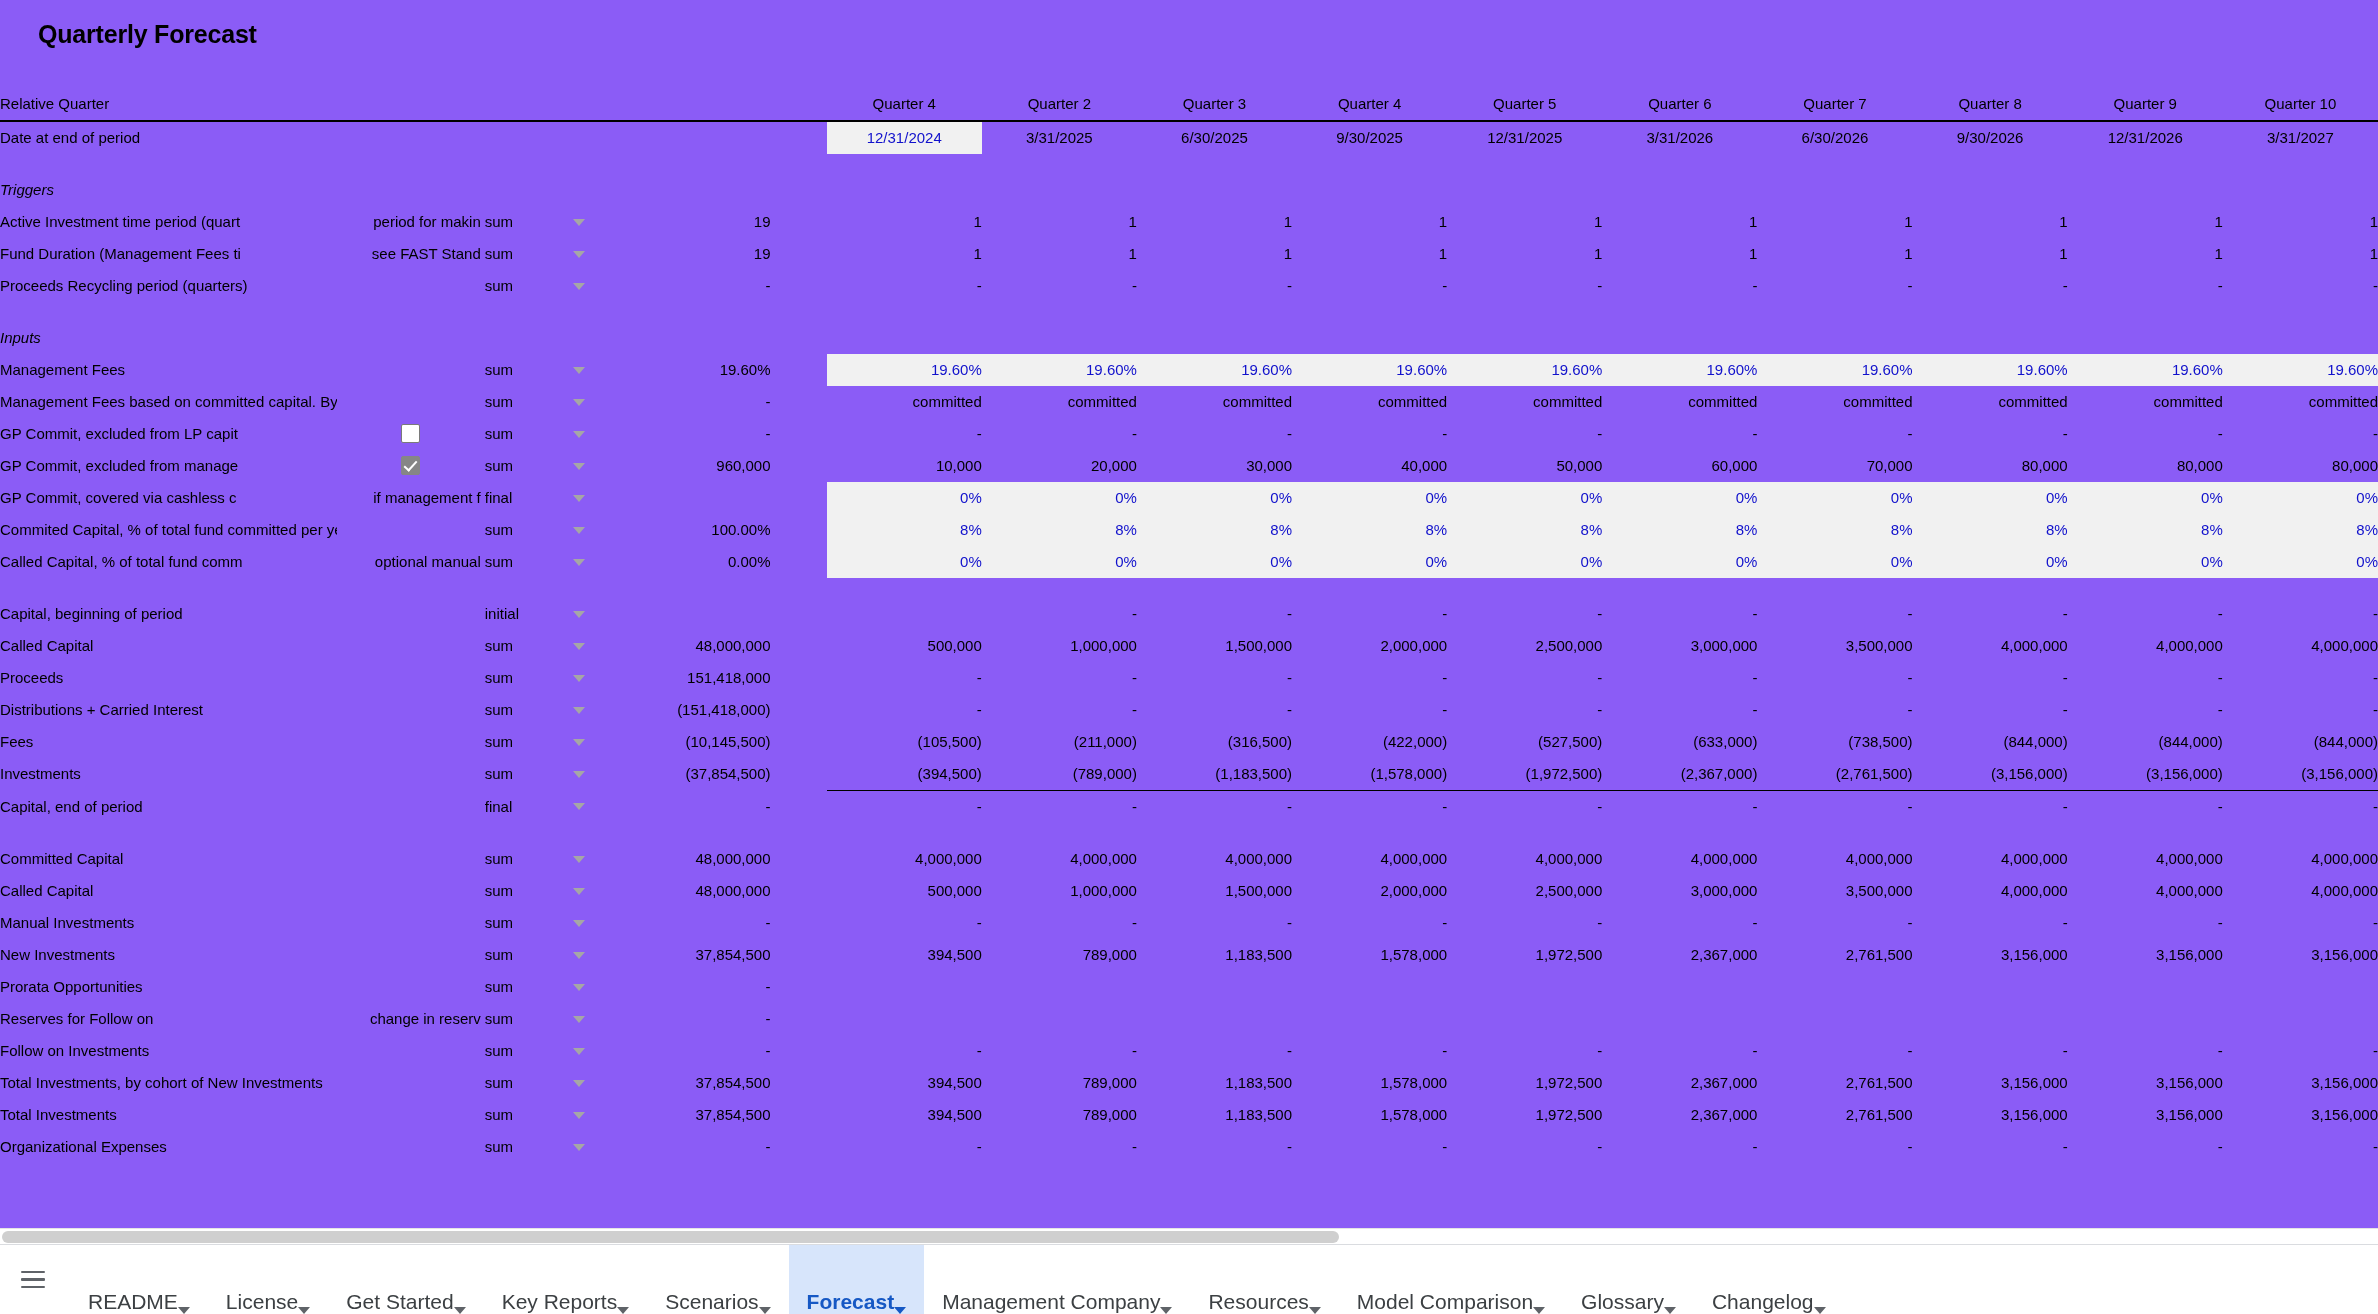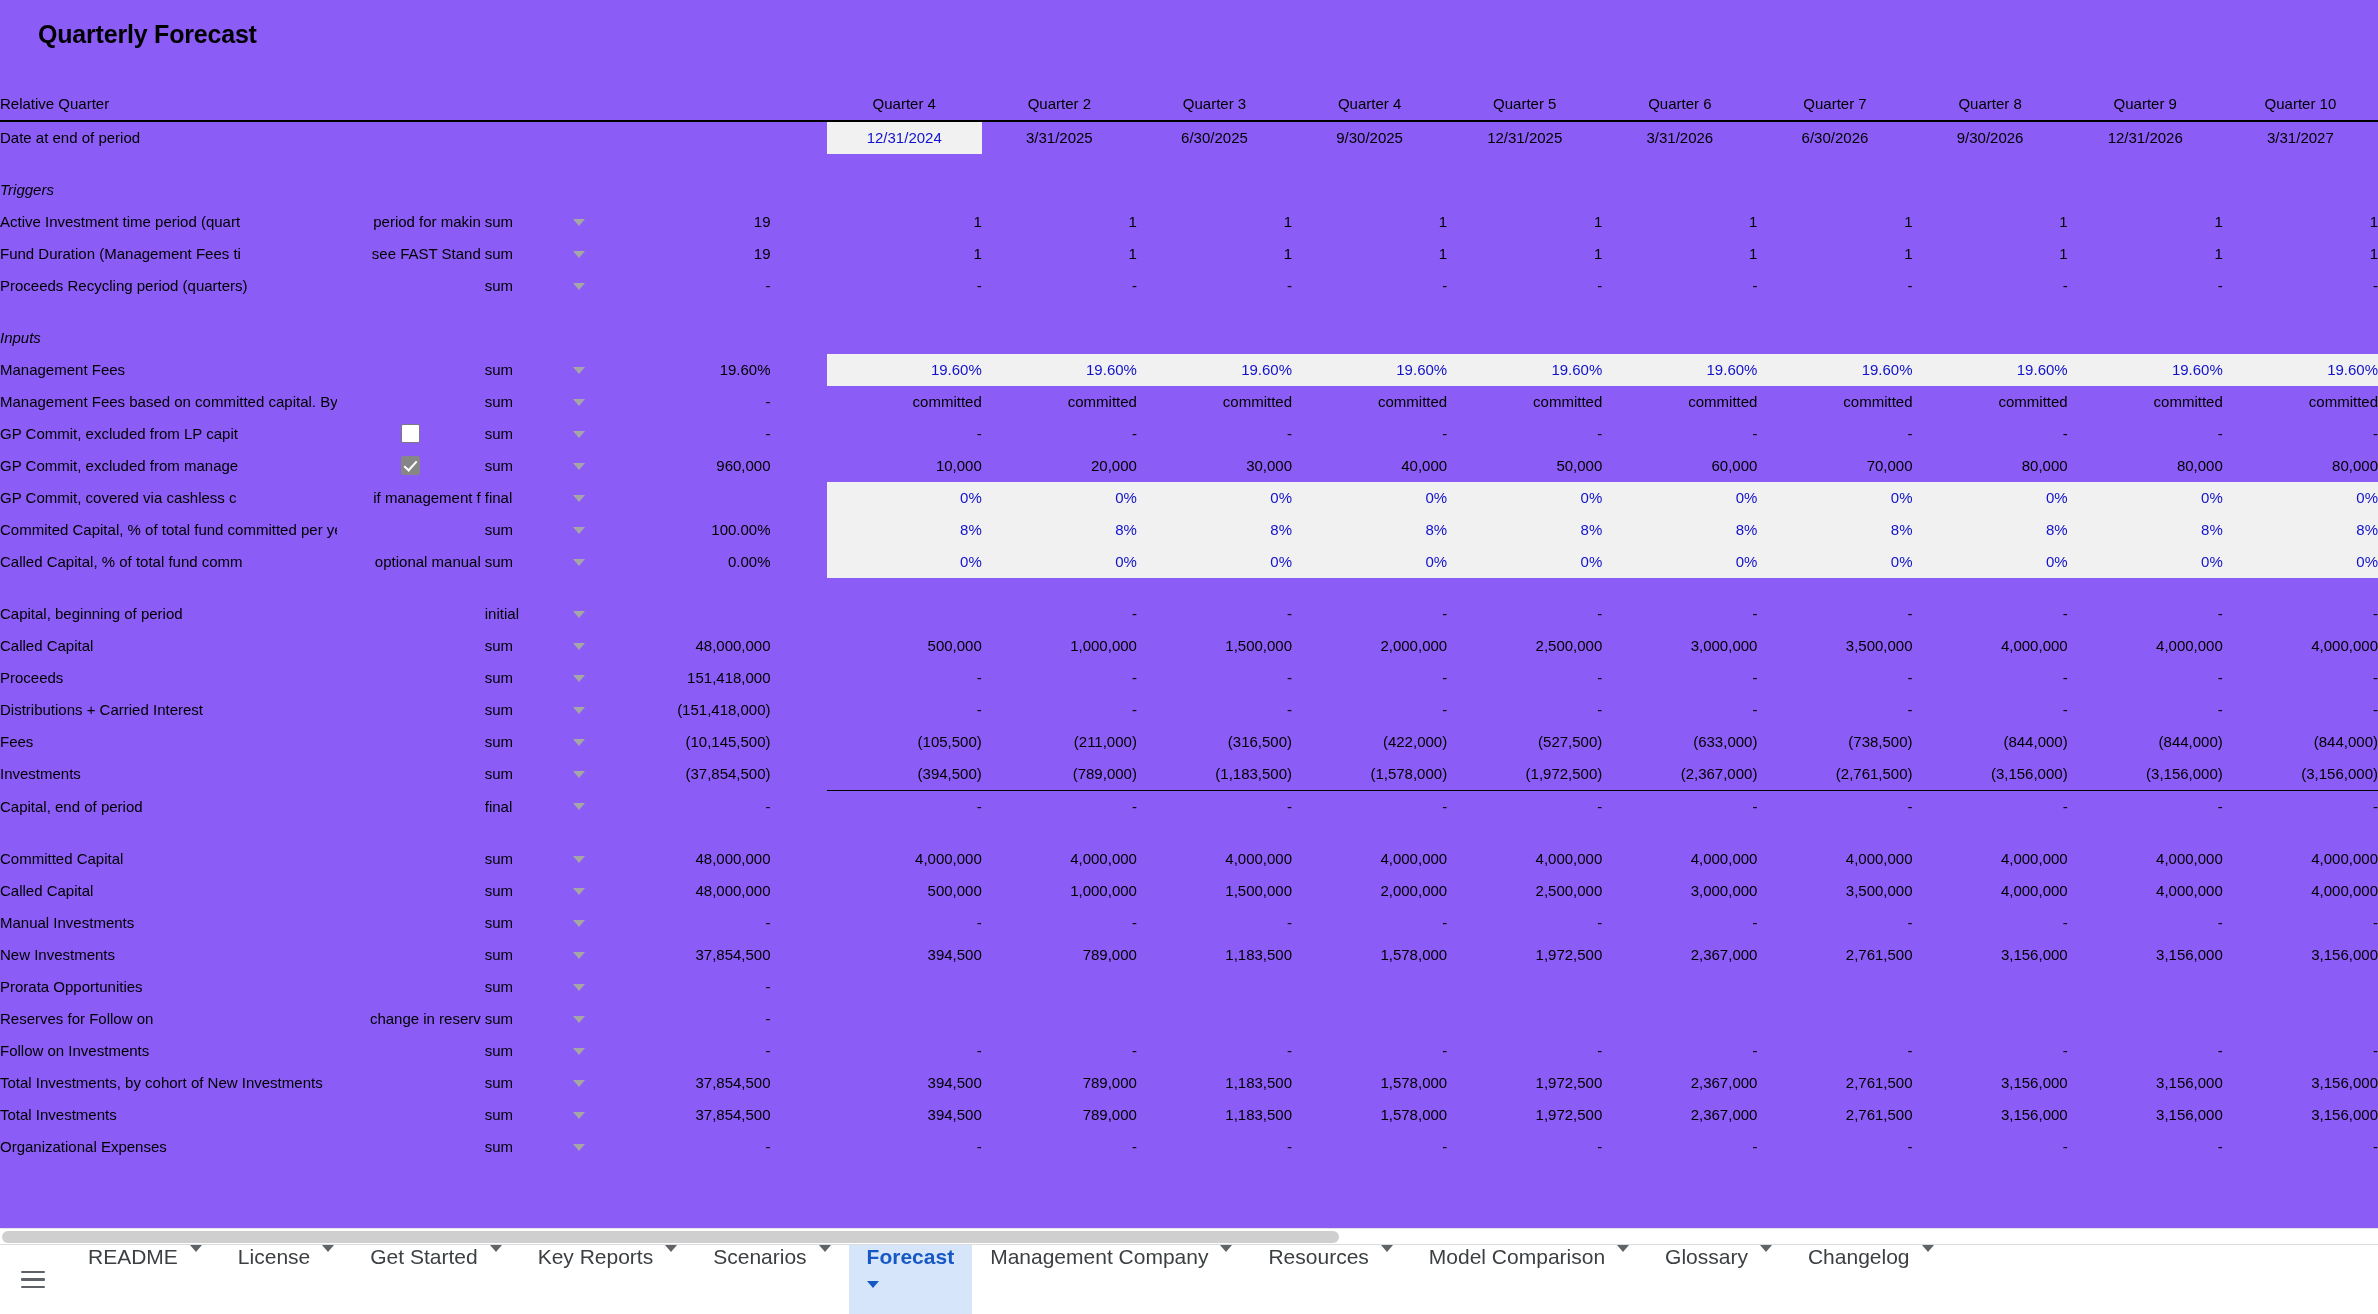--- a/index.html
+++ b/index.html
@@ -157,32 +157,30 @@
     justify-content: center; align-items: center;
     gap: 5px;
     margin-right: 14px;
     flex: 0 0 auto;
   }
   .hamburger span {
     display: block; width: 24px; height: 2.5px;
     background: #5f6368; border-radius: 1px;
   }
   .tab {
-    display: flex; align-items: flex-start;
+    display: flex; align-items: flex-end;
     height: 69px;
     padding: 0 18px;
-    gap: 12px;
     flex: 0 0 auto;
     color: #3c4043;
   }
   .tab.active {
     background: #d7e5fb;
     color: #1658c4;
     font-weight: bold;
-    flex-direction: column;
   }
   .tab .tcaret {
     width: 0; height: 0;
     border-left: 6px solid transparent;
     border-right: 6px solid transparent;
     border-top: 7px solid #5f6368;
   }
   .tab.active .tcaret { border-top-color: #1658c4; }
 </style>
 </head>

